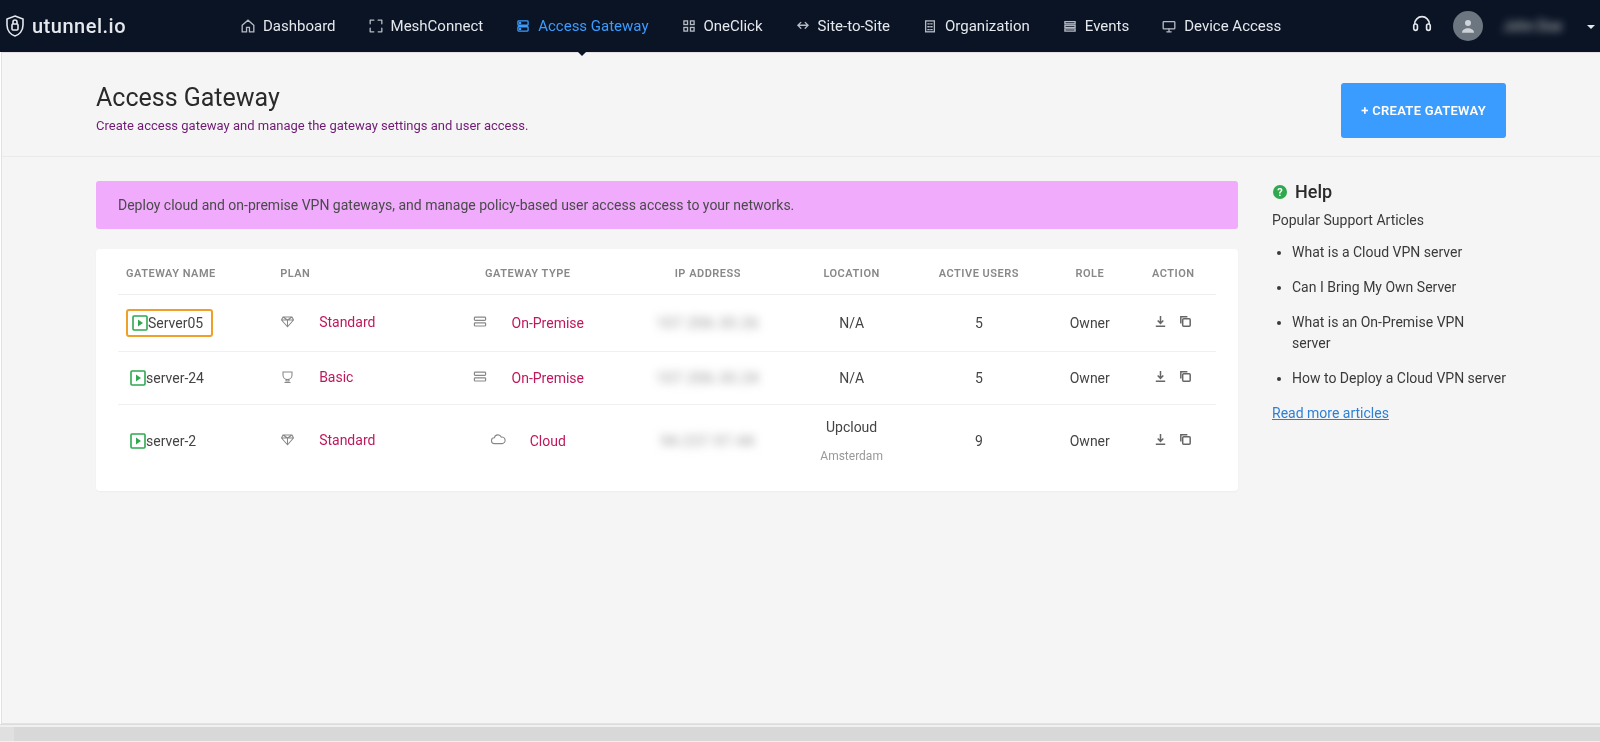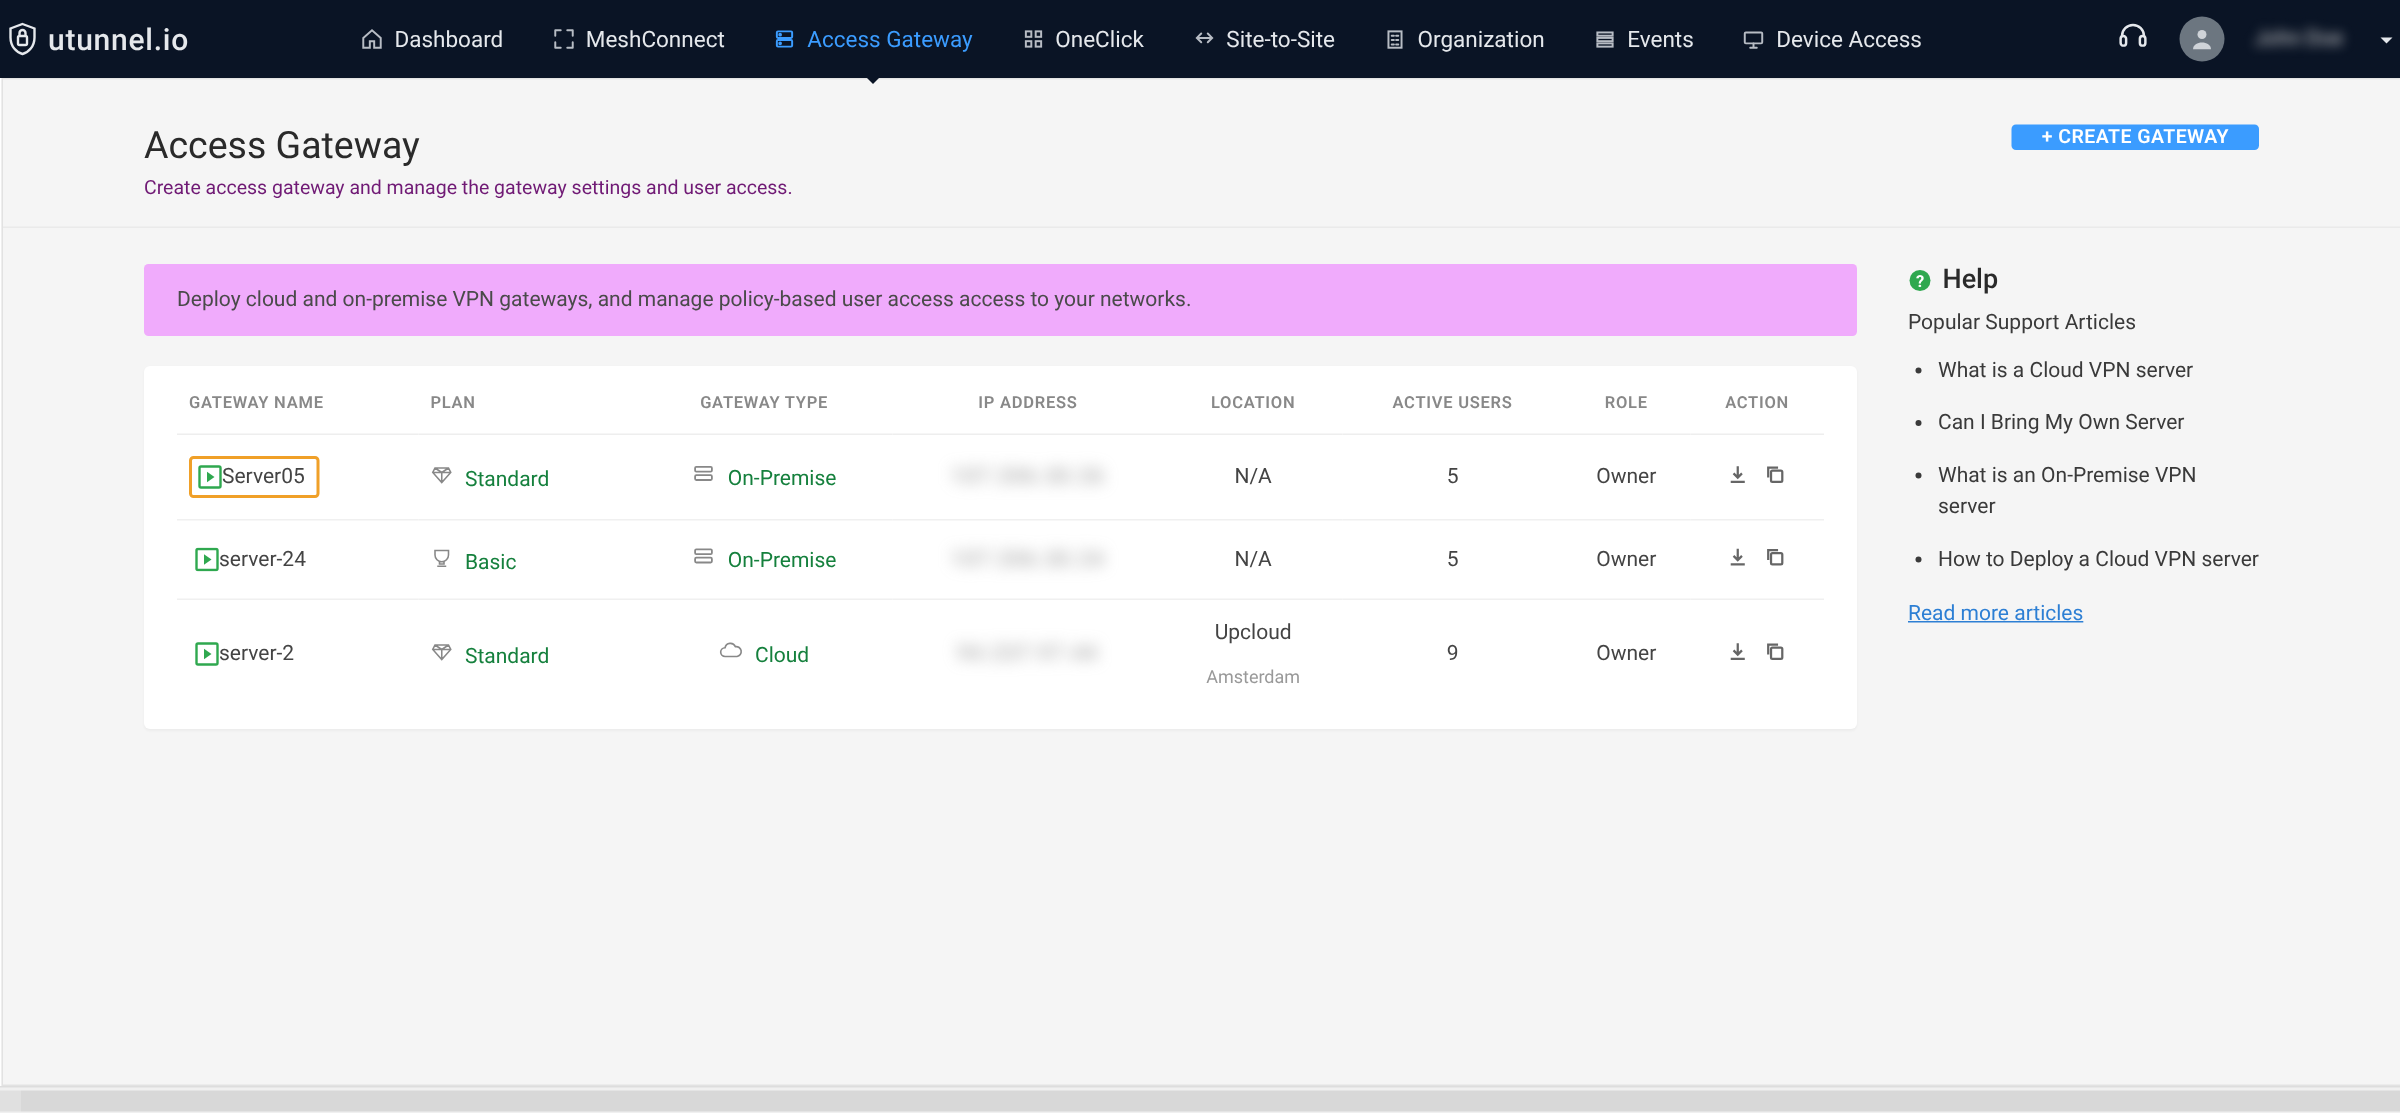--- a/index.html
+++ b/index.html
@@ -17,40 +17,40 @@
   .nav-right { margin-left:auto; display:flex; align-items:center; gap:20px; }
   .avatar { width:30px; height:30px; border-radius:50%; background:#6c7680; display:flex; align-items:center; justify-content:center; }
   .username { filter:blur(4px); color:#d0d0d0; font-size:14px; }
   .caret { margin-left:4px; }
 
   
   .content-wrap { background:#f5f5f5; height:calc(742px - 52px - 18px); width:100%; border:1px solid #e2e2e2; margin:0 1px; overflow:hidden; }
   .page-header { padding:30px 94px 18px 94px; display:flex; align-items:flex-start; justify-content:space-between; border-bottom:1px solid #eaeaea; background:#f5f5f5; }
   .page-title { font-size:25px; font-weight:400; color:#2a2a2a; margin-bottom:6px; }
   .page-subtitle { font-size:13px; color:#701a75; }
-  .btn-primary { background:#3b9cff; color:#fff; border:none; padding:1px 20px; font-size:13px; font-weight:600; letter-spacing:0.3px; border-radius:3px; cursor:pointer; }
+  .btn-primary { background:#3b9cff; color:#fff; border:none; padding:20px 20px; font-size:13px; font-weight:600; letter-spacing:0.3px; border-radius:3px; cursor:pointer; }
 
   .body-cols { display:flex; padding:24px 94px 0 94px; gap:34px; align-items:flex-start; }
   .main-col { flex:1; min-width:0; }
   .side-col { width:234px; flex-shrink:0; }
 
   .info-banner { background:#f0abfc; padding:16px 22px; font-size:14px; color:#4a4a4a; border-radius:3px; margin-bottom:20px; }
 
   .card { background:#fff; border-radius:4px; box-shadow:0 1px 2px rgba(0,0,0,0.04); padding:0 22px 14px 22px; }
   table { width:100%; border-collapse:collapse; }
   thead th { text-align:left; font-size:11px; font-weight:600; color:#888; letter-spacing:0.5px; padding:18px 8px 14px 8px; border-bottom:1px solid #eee; }
   tbody td { padding:14px 8px; font-size:14px; color:#444; border-bottom:1px solid #f0f0f0; vertical-align:middle; }
   tbody tr:last-child td { border-bottom:none; }
   th.c, td.c { text-align:center; }
 
   .name-cell { display:inline-flex; align-items:center; padding:4px 8px 4px 4px; border-radius:3px; }
   .name-cell.highlight { border:2px solid #f0a028; }
   .name-cell svg { flex-shrink:0; }
   .name-text { color:#444; cursor:pointer; }
-  .plan-cell, .type-cell { display:inline-flex; align-items:flex-end; gap:8px; color:#15803d; }
+  .plan-cell, .type-cell { display:inline-flex; align-items:flex-start; gap:24px; color:#be185d; }
   .ip-blur { filter:blur(5px); color:#888; letter-spacing:1px; }
   .loc-sub { display:block; font-size:12px; color:#999; margin-top:14px; }
   .action-icons { display:inline-flex; gap:10px; }
   .action-icons span { cursor:pointer; color:#666; }
 
   
   .help-head { display:flex; align-items:center; gap:7px; font-size:18px; font-weight:500; color:#2a2a2a; margin-bottom:10px; }
   .help-sub { font-size:14px; color:#3a3a3a; margin-bottom:14px; }
   .help-list { list-style:disc; padding-left:20px; }
   .help-list li { font-size:14px; color:#3a3a3a; line-height:1.5; margin-bottom:14px; cursor:pointer; }

